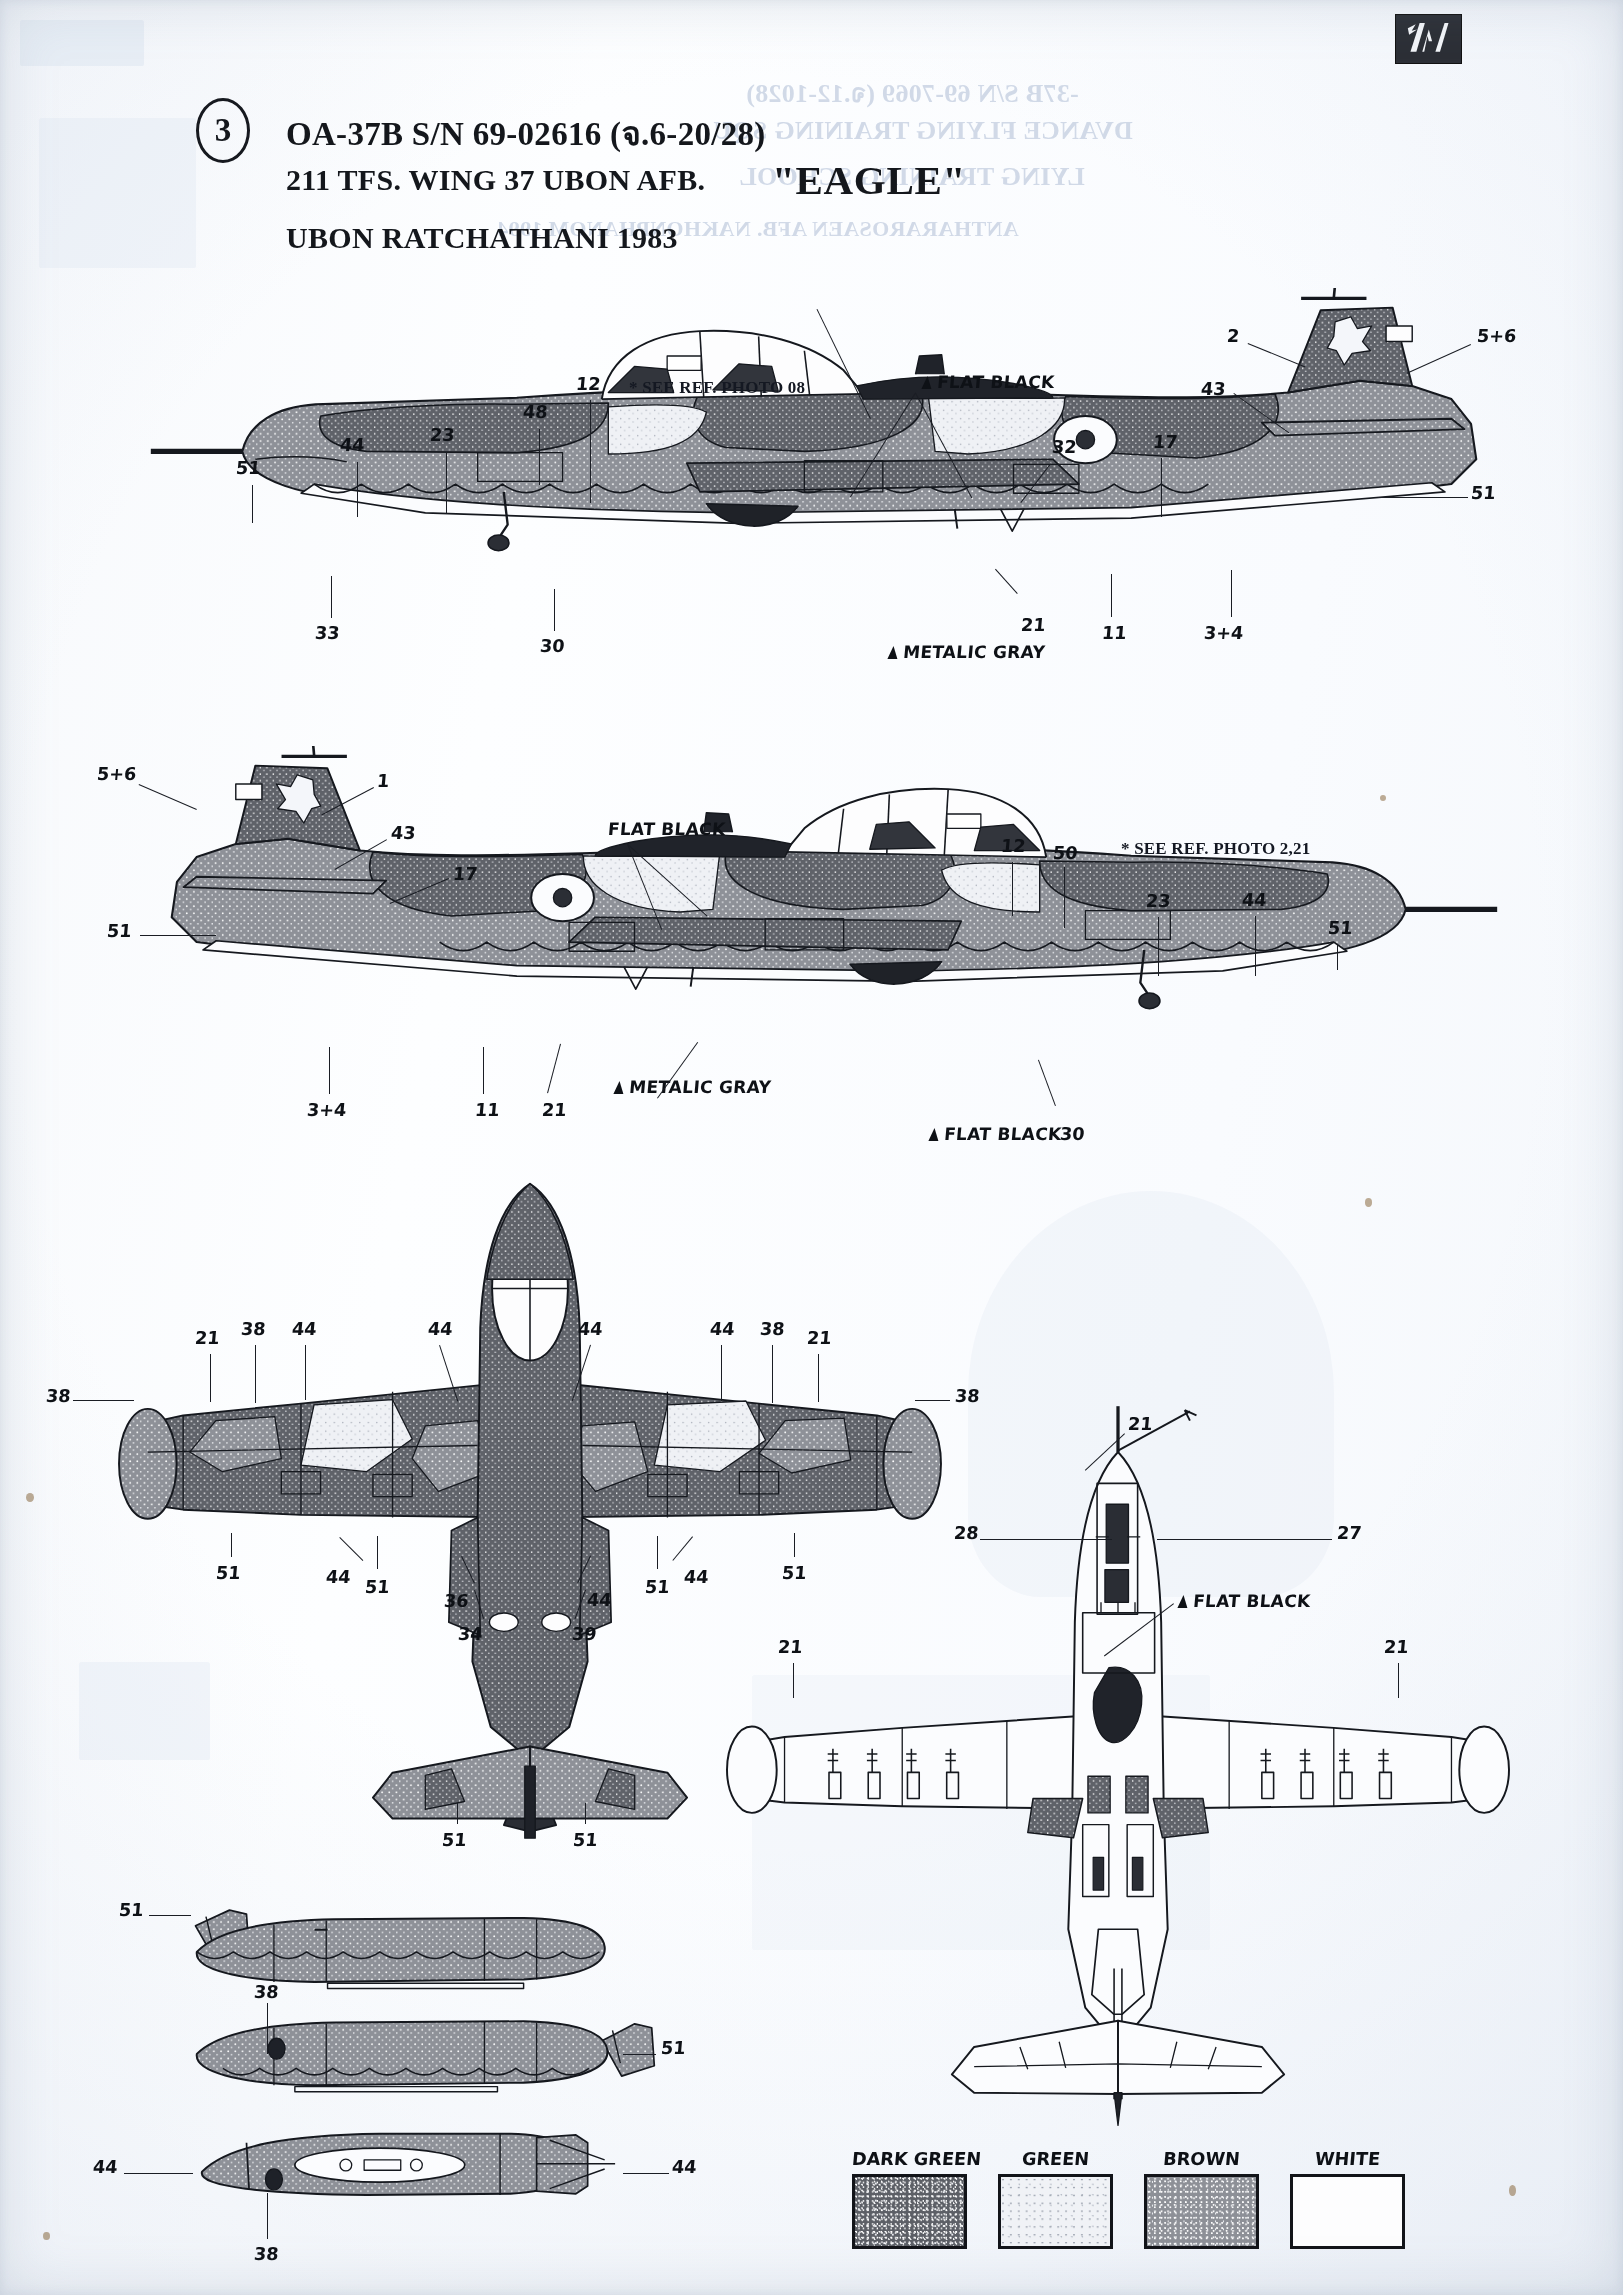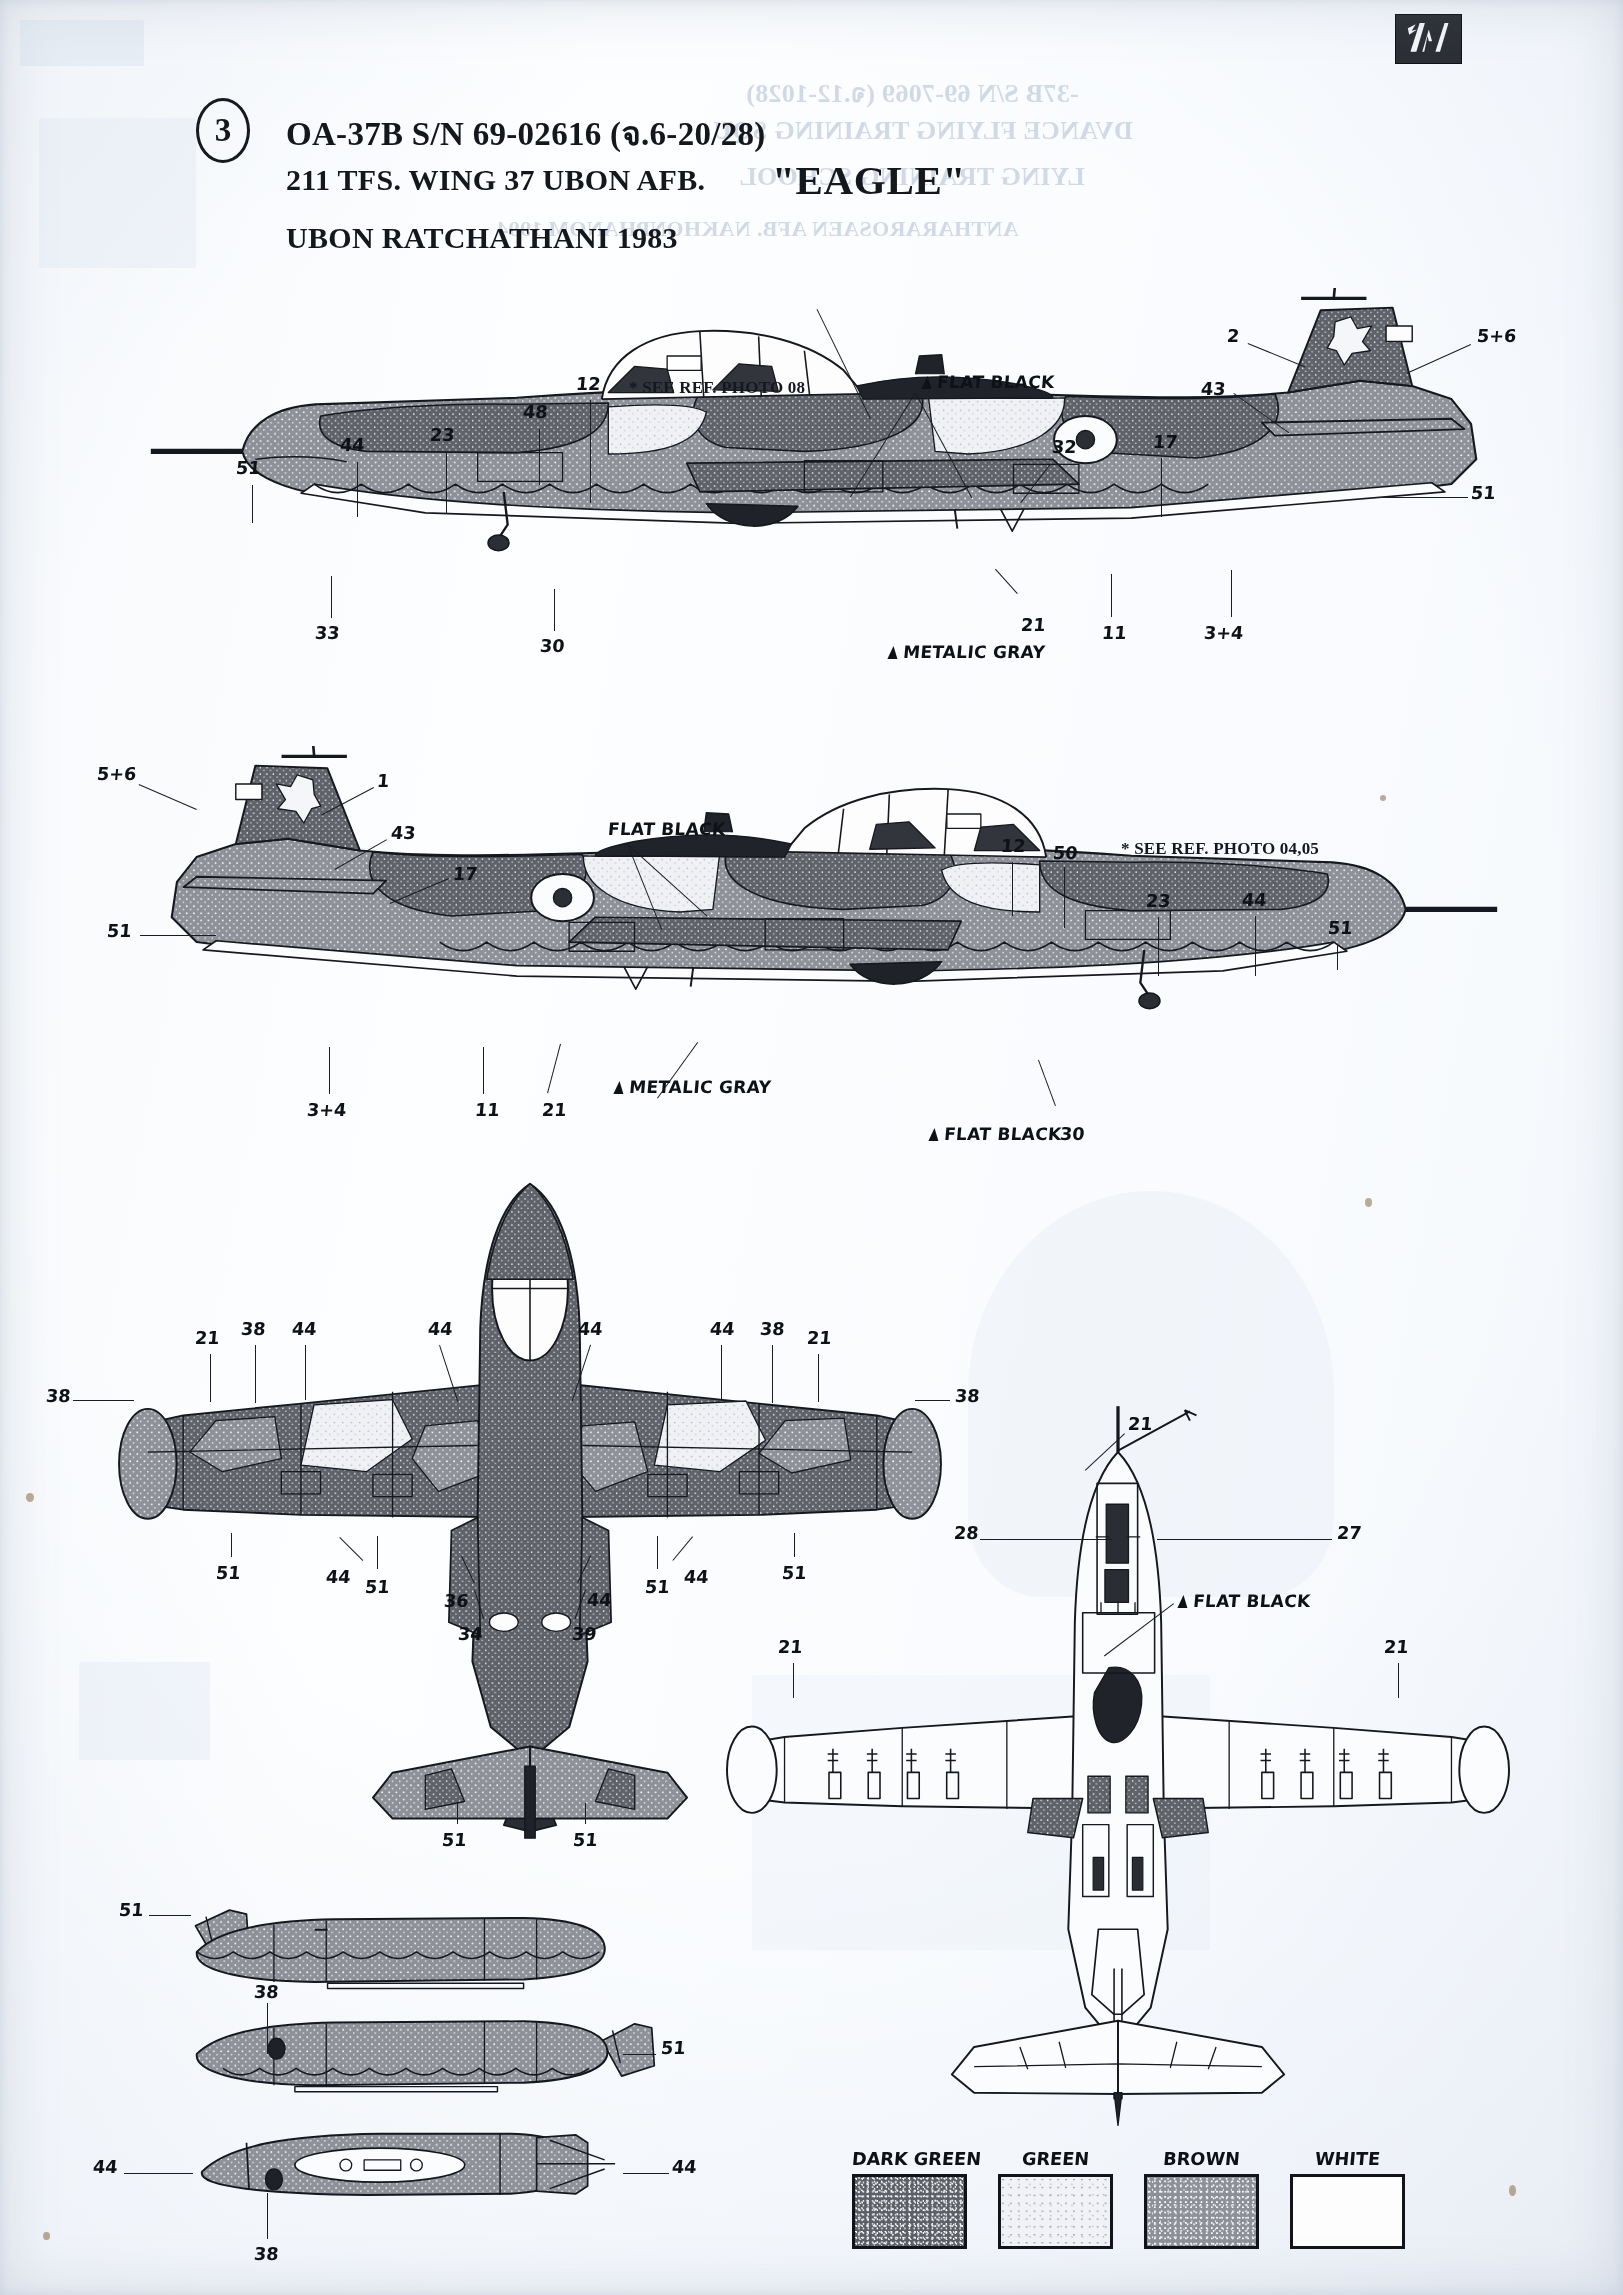--- a/index.html
+++ b/index.html
@@ -518,21 +518,21 @@
       <div class="lbl" style="left: 1146px; top: 891px;">23</div>
       <div class="ld d" style="left: 1256px; top: 916px; width: 60px; transform: rotate(90deg);"></div>
       <div class="lbl" style="left: 1242px; top: 890px;">44</div>
       <div class="ld d" style="left: 1338px; top: 945px; width: 25px; transform: rotate(90deg);"></div>
       <div class="lbl" style="left: 1328px; top: 918px;">51</div>
       <div class="ld d" style="left: 1055px; top: 1106px; width: 49px; transform: rotate(-110.376deg);"></div>
       <div class="lbl" style="left: 1060px; top: 1124px;">30</div>
       <div class="lbl paint" style="left: 608px; top: 819px;"><span>FLAT BLACK</span></div>
       <div class="lbl paint" style="left: 614px; top: 1077px;"><span class="tri"></span><span>METALIC GRAY</span></div>
       <div class="lbl paint" style="left: 929px; top: 1124px;"><span class="tri"></span><span>FLAT BLACK</span></div>
-      <div class="refnote" style="left: 1121px; top: 839px;">* SEE REF. PHOTO 04,05</div>
+      <div class="refnote" style="left: 1121px; top: 839px;">* SEE REF. PHOTO 2,21</div>
       <div class="ld d" style="left: 73px; top: 1400px; width: 61px; transform: rotate(0deg);"></div>
       <div class="lbl" style="left: 46px; top: 1386px;">38</div>
       <div class="ld d" style="left: 211px; top: 1354px; width: 48px; transform: rotate(90deg);"></div>
       <div class="lbl" style="left: 195px; top: 1328px;">21</div>
       <div class="ld d" style="left: 256px; top: 1345px; width: 58px; transform: rotate(90deg);"></div>
       <div class="lbl" style="left: 241px; top: 1319px;">38</div>
       <div class="ld d" style="left: 306px; top: 1345px; width: 55px; transform: rotate(90deg);"></div>
       <div class="lbl" style="left: 292px; top: 1319px;">44</div>
       <div class="ld d" style="left: 440px; top: 1345px; width: 59px; transform: rotate(71.9657deg);"></div>
       <div class="lbl" style="left: 428px; top: 1319px;">44</div>

